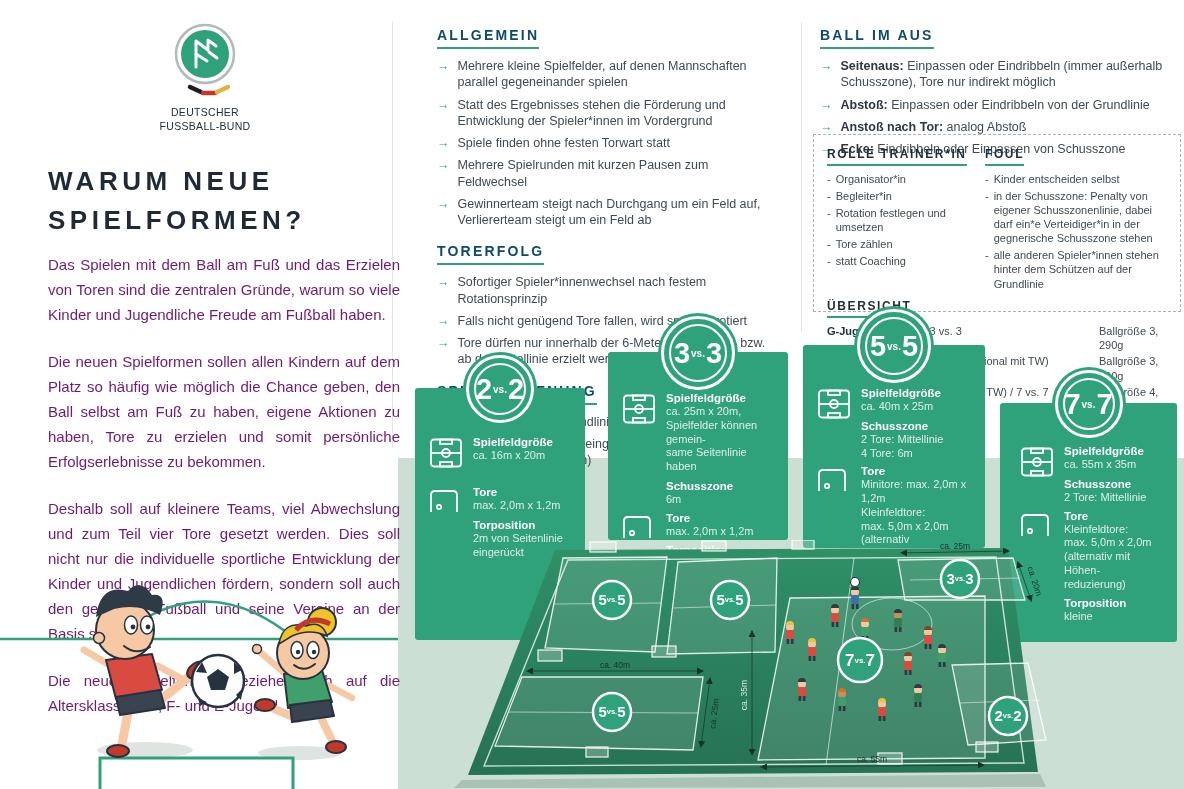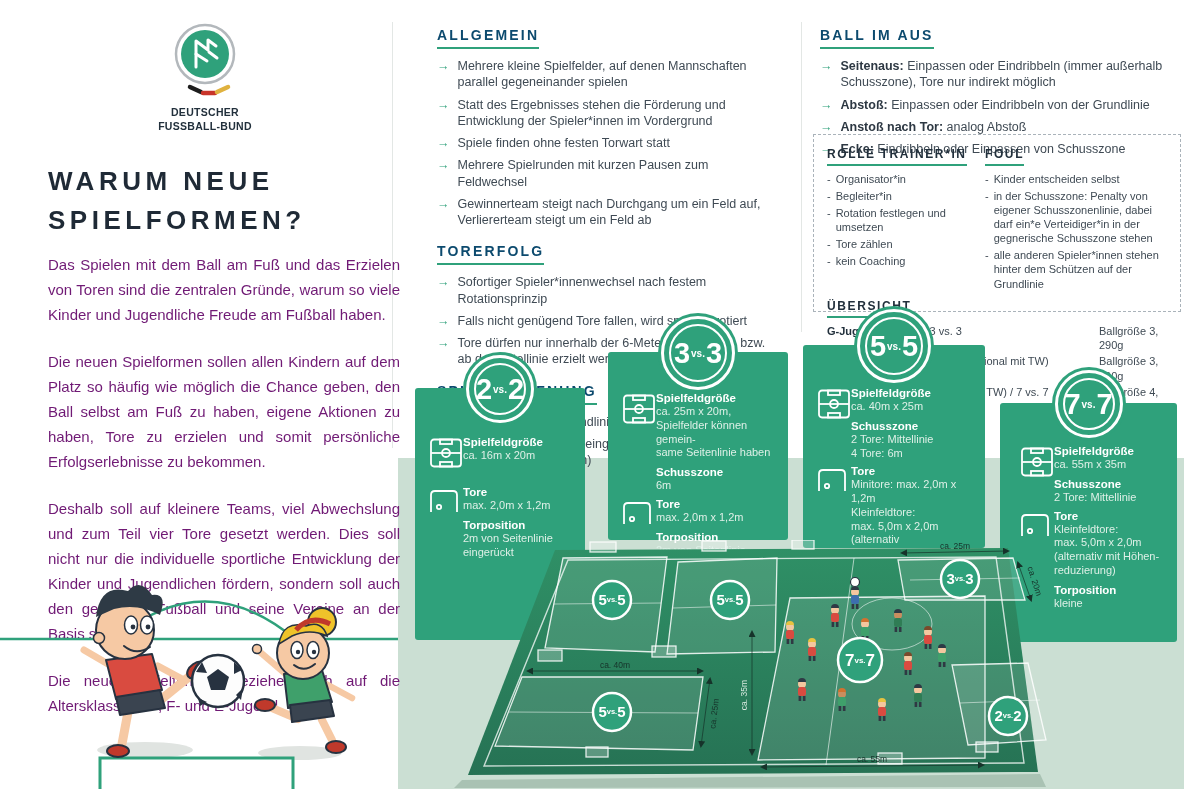--- a/index.html
+++ b/index.html
@@ -3,21 +3,21 @@
 <meta charset="utf-8">
 <style>
   html,body{margin:0;padding:0;background:#fff;}
   .page{position:relative;width:1184px;height:789px;background:#fff;overflow:hidden;
         font-family:"Liberation Sans",sans-serif;color:#3f4a54;}
   .abs{position:absolute;}
   .mint{left:398px;top:458px;width:786px;height:331px;background:#cbdfd3;}
   .vdiv{width:1px;background:#e3e7e5;}
   
   .logo-wrap{left:152px;top:22px;width:106px;text-align:center;}
-  .logo-text{font-size:10.5px;font-weight:700;color:#22303c;line-height:1.3;letter-spacing:.3px;}
+  .logo-text{font-size:10.5px;font-weight:400;color:#22303c;line-height:1.3;letter-spacing:.3px;}
   .title{left:48px;top:162px;width:352px;font-size:26px;font-weight:800;letter-spacing:4.5px;
          color:#1f2a36;line-height:1.5;}
   .paras{left:48px;top:252px;width:352px;}
   .paras p{margin:0 0 21px;font-size:15px;line-height:1.68;text-align:justify;color:#701a75;}
   
   .h2{display:inline-block;font-size:14px;font-weight:800;letter-spacing:2.2px;color:#0c4a6e;
       border-bottom:2px solid #2fa17b;padding-bottom:4px;margin:0 0 9px;}
   .h3{display:inline-block;font-size:12px;font-weight:800;letter-spacing:1.6px;color:#22303c;
       border-bottom:2px solid #2fa17b;padding-bottom:3px;margin:0 0 6px;}
   
@@ -39,21 +39,21 @@
   .card{background:#2fa17b;border-radius:3px;}
   .badge{position:absolute;left:50%;transform:translateX(-50%);border-radius:50%;
          background:#2fa17b;border:3px solid #fff;box-shadow:0 0 0 3px #2fa17b;
          display:flex;align-items:center;justify-content:center;color:#fff;}
   .badge::before{content:"";position:absolute;inset:5px;border:2px solid #fff;border-radius:50%;}
   .b62{width:62px;height:62px;top:-33px;}
   .b68{width:68px;height:68px;top:-36px;}
   .bn{position:relative;z-index:1;font-size:29px;font-weight:800;line-height:1;}
   .bvs{position:relative;z-index:1;font-size:10px;font-weight:700;margin:0 1px;}
   .cbody{padding:0 14px;}
-  .grp{display:flex;margin-bottom:9px;}
+  .grp{display:flex;gap:10px;margin-bottom:9px;}
   .gicon{width:34px;flex:none;padding-top:2px;}
   .gtxt{flex:1;min-width:0;}
   .ctitle{font-size:11.5px;font-weight:700;color:#fff;margin:6px 0 1px;}
   .ctitle:first-child{margin-top:0;}
   .ctext{font-size:11px;color:#def0e7;line-height:1.25;white-space:pre-line;}
   svg{display:block;font-family:inherit;}
   .pitch{position:absolute;left:440px;top:540px;width:630px;height:249px;}
   .kids{position:absolute;left:0;top:552px;width:400px;height:237px;}
 </style>
 </head>
@@ -242,21 +242,21 @@
         <div class="ditem">
             <span>-</span>
             <span>Rotation festlegen und umsetzen</span>
           </div>
         <div class="ditem">
             <span>-</span>
             <span>Tore zählen</span>
           </div>
         <div class="ditem">
             <span>-</span>
-            <span>kein Coaching</span>
+            <span>statt Coaching</span>
           </div>
       </div>
       <div class="db-col2">
         <div class="h3">FOUL</div>
         <div class="ditem">
             <span>-</span>
             <span>Kinder entscheiden selbst</span>
           </div>
         <div class="ditem">
             <span>-</span>

